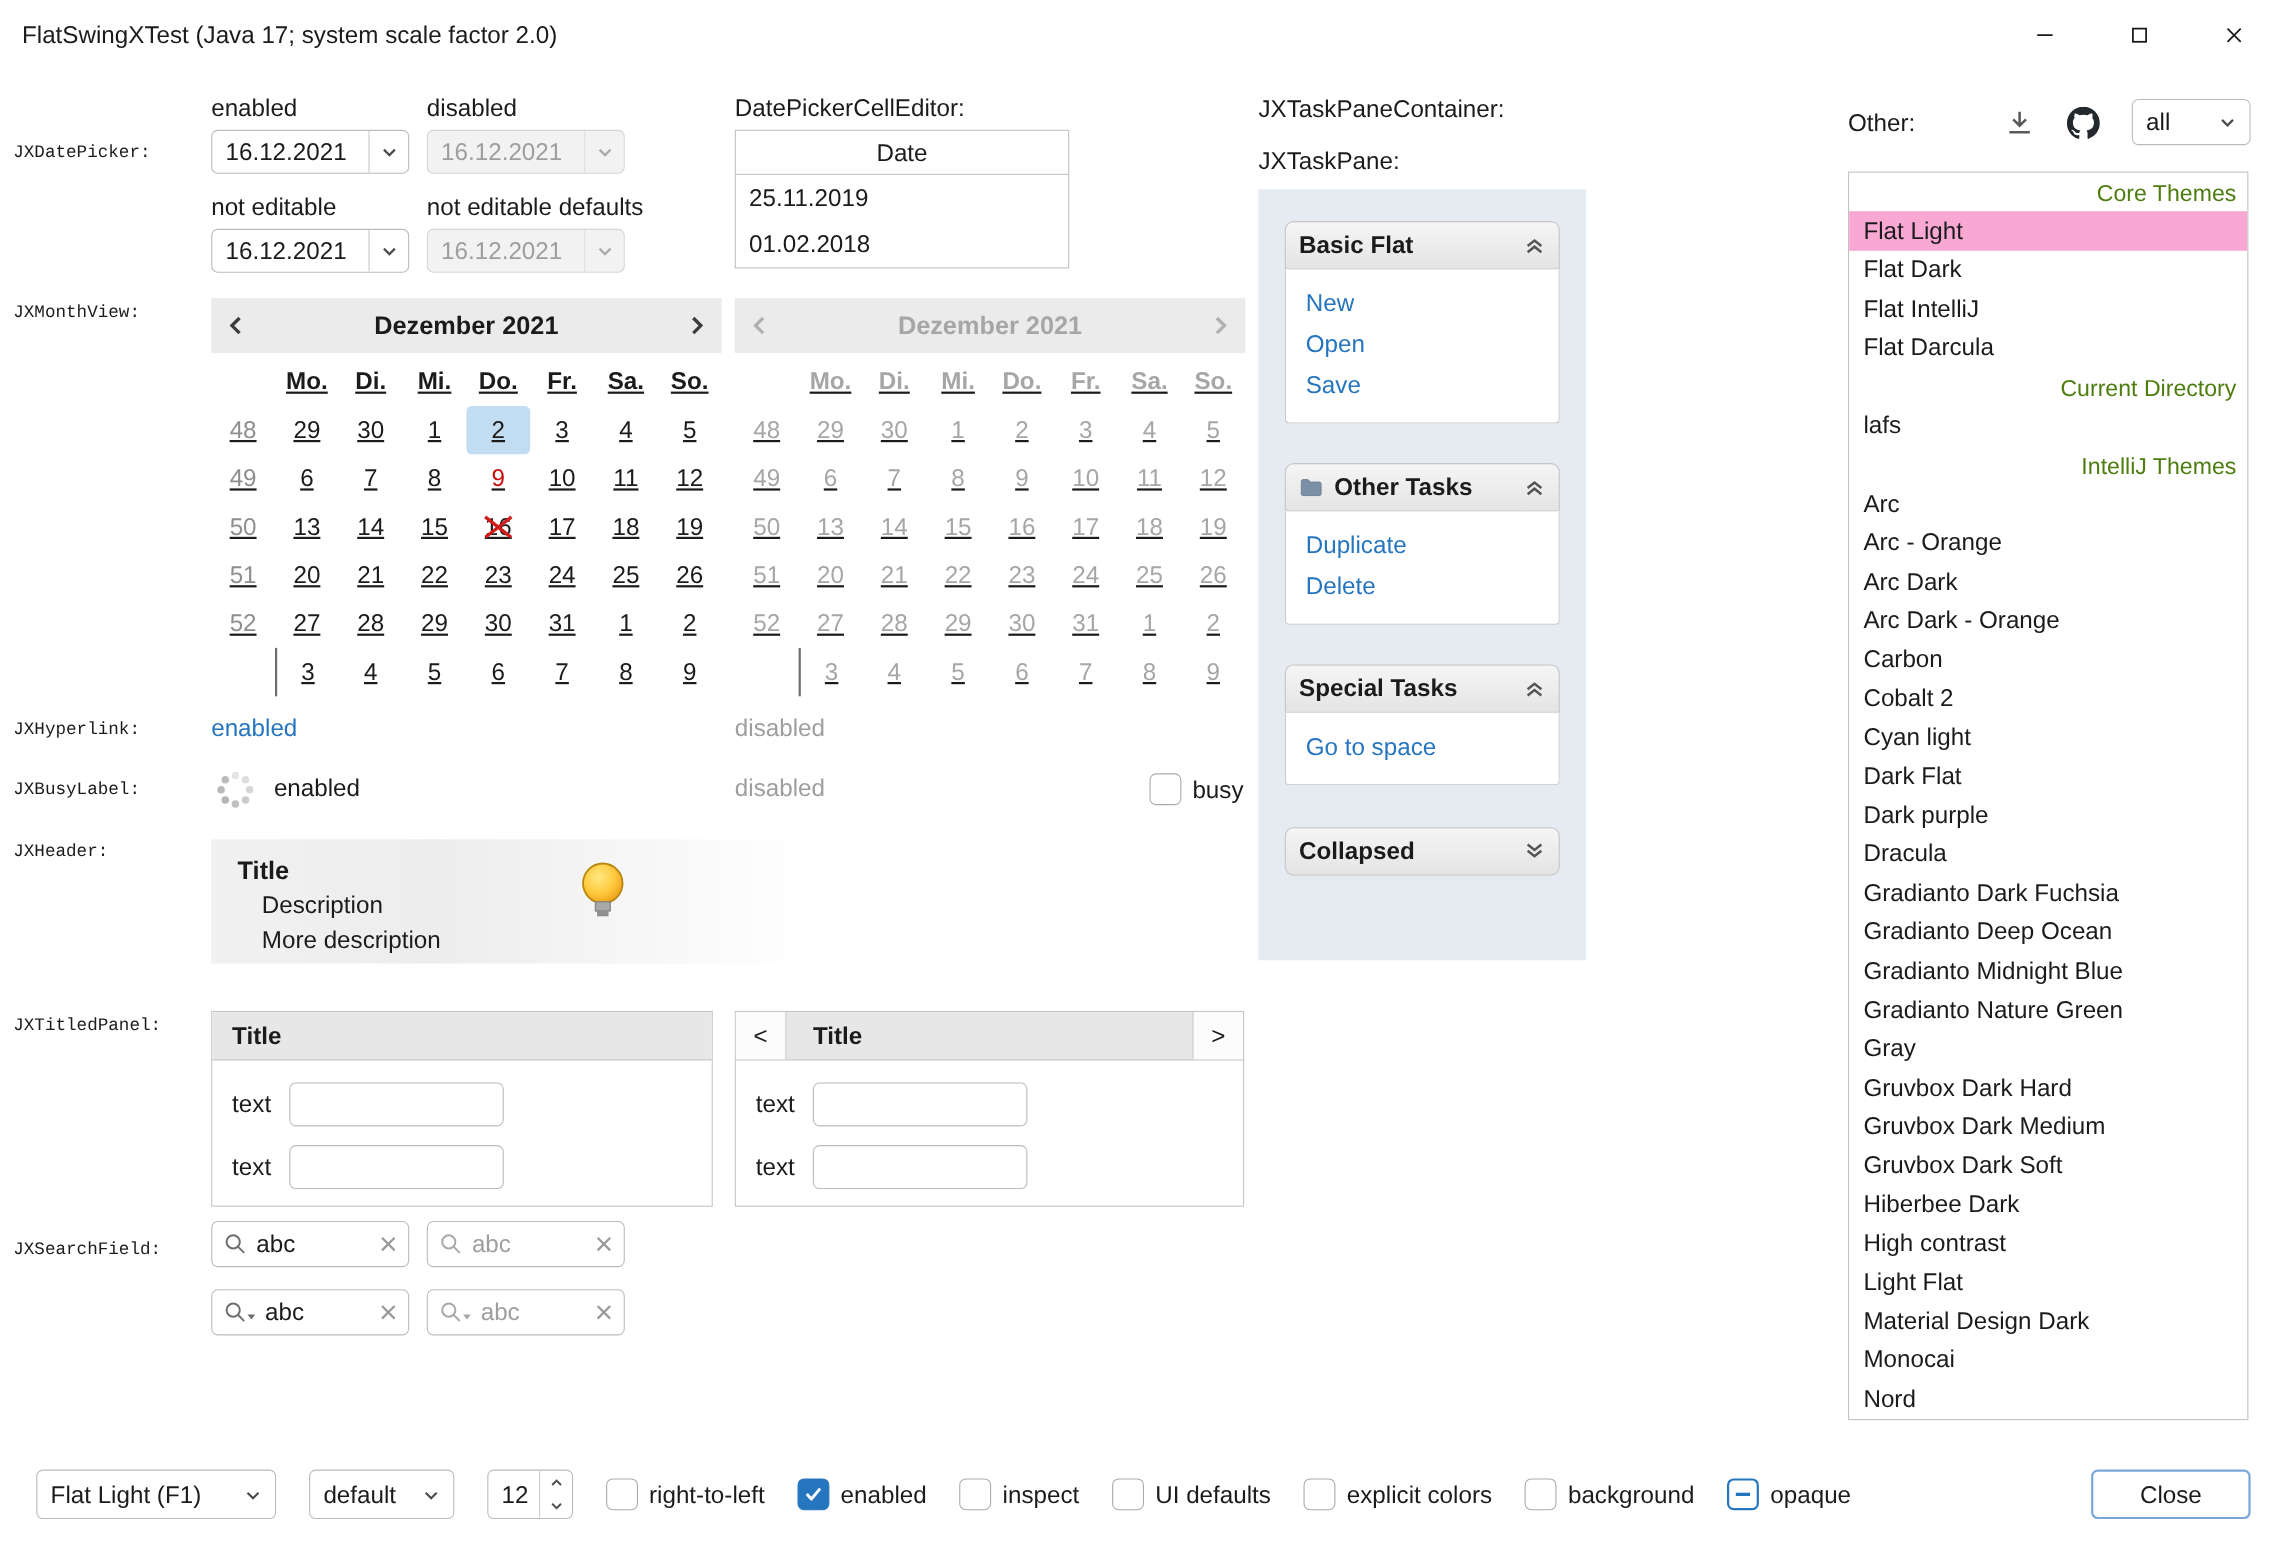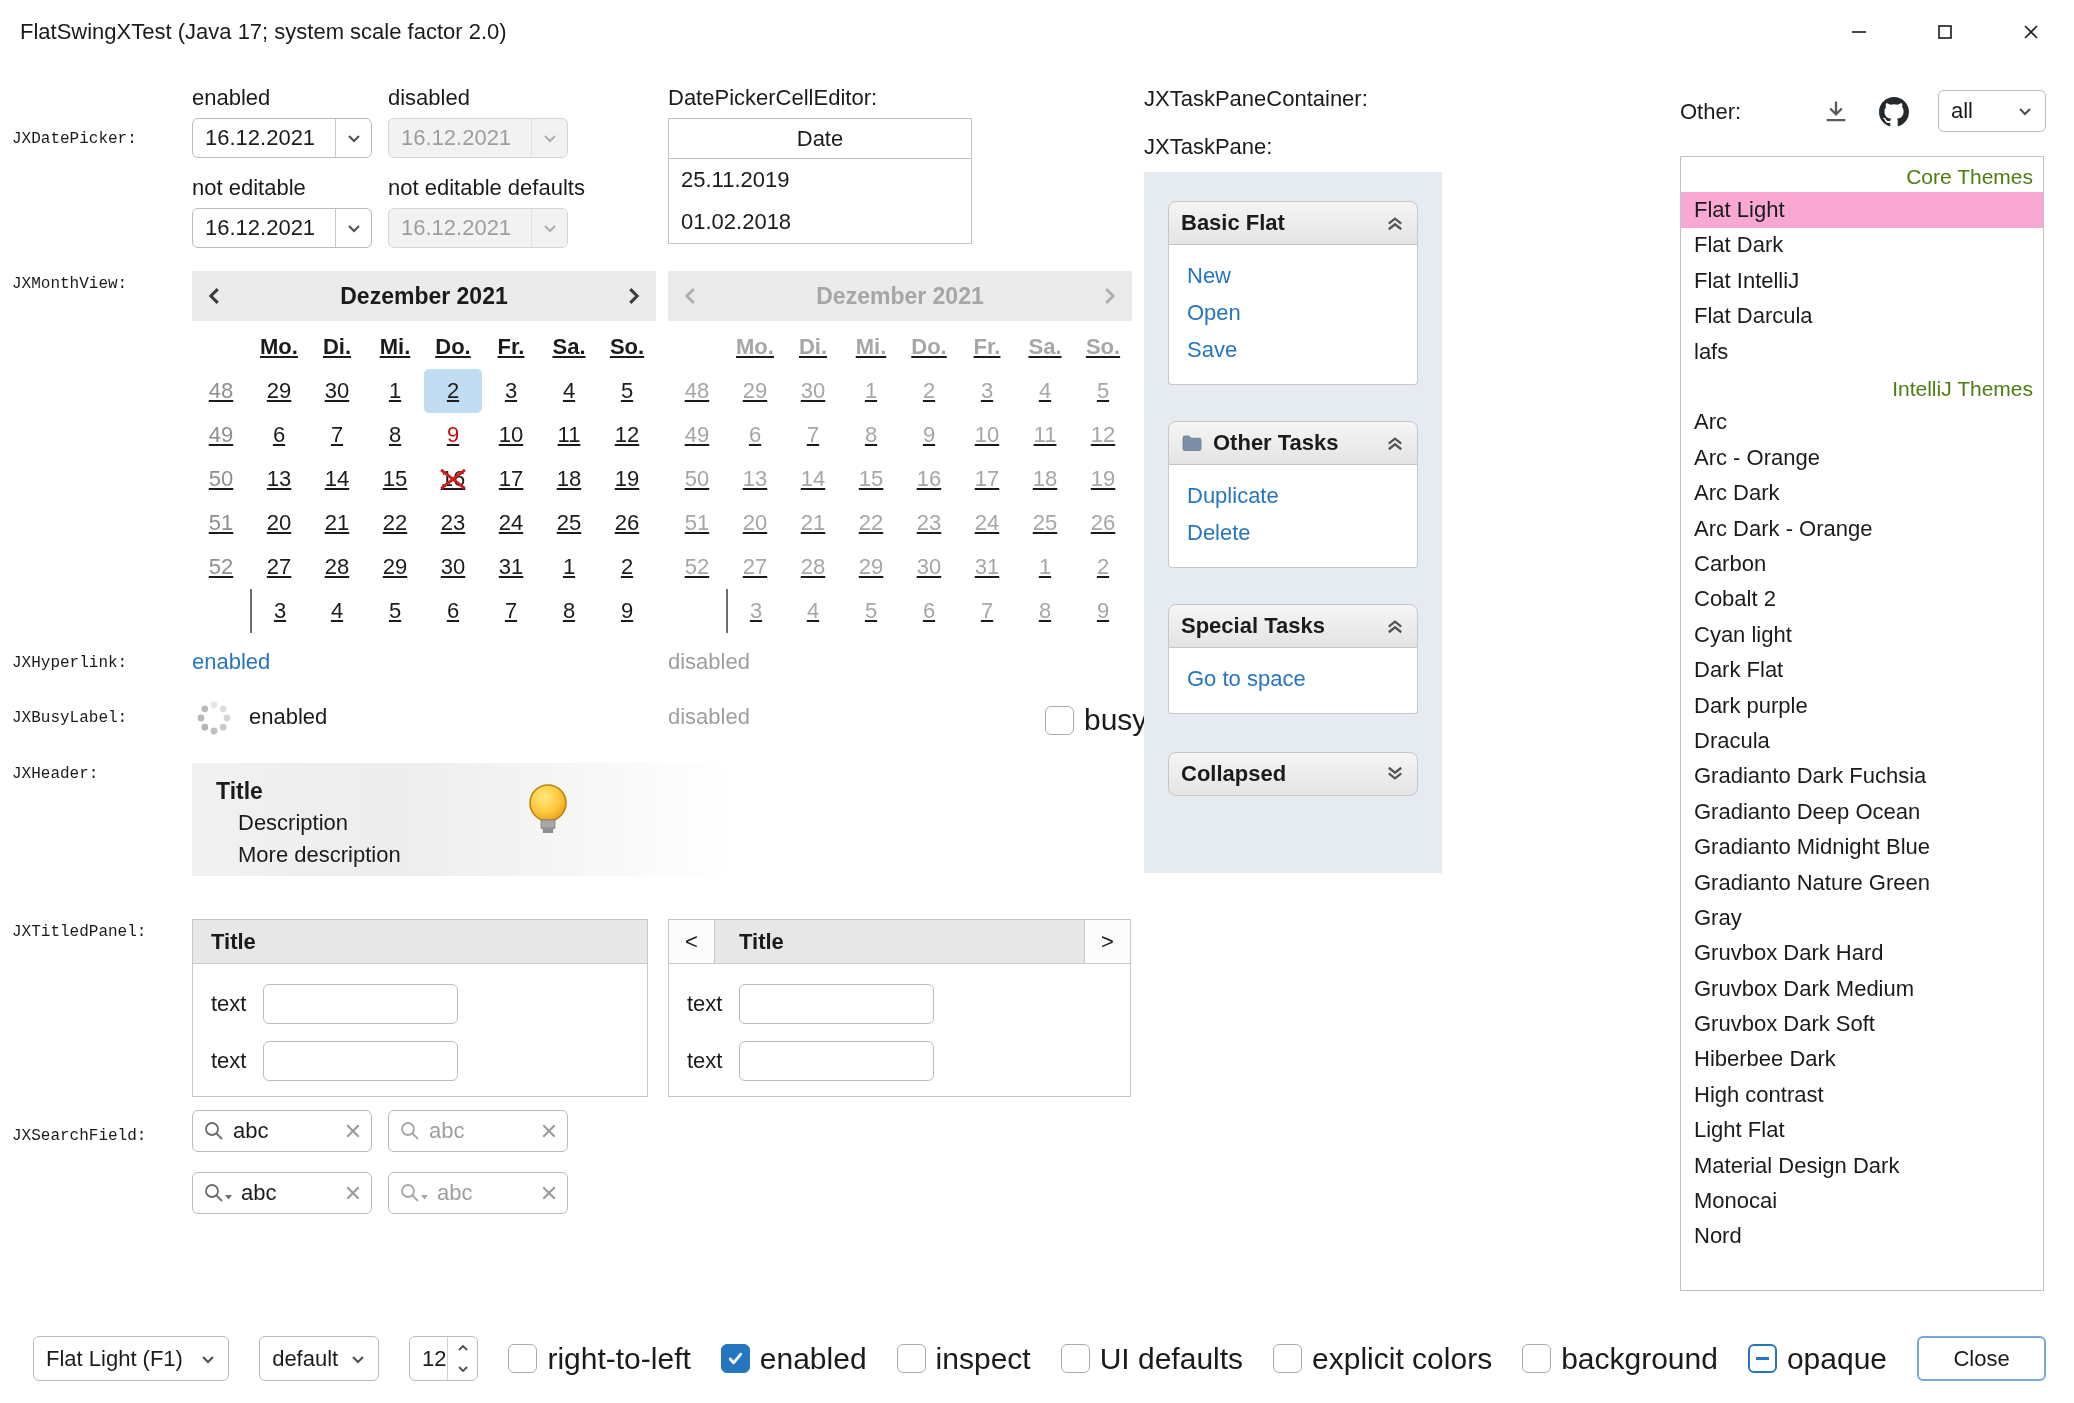--- a/index.html
+++ b/index.html
@@ -51,21 +51,21 @@
   .cal-day.unselectable::before { transform:translate(-50%,-50%) rotate(38deg); }
   .cal-day.unselectable::after  { transform:translate(-50%,-50%) rotate(-38deg); }
   .cal-day.lead-border { border-left:2px solid #6f6f6f; }
   .calendar.disabled .cal-cell { color:#a6a6a6; }
 
   
   .hlink { position:absolute; color:#2675BF; cursor:pointer; }
   .gray-text { position:absolute; color:#9e9e9e; }
   .busy-spin { position:absolute; left:196px; top:700px; }
   .busy-text { position:absolute; left:249px; top:704px; }
-  .checkbox { display:flex; align-items:center; gap:10px; cursor:pointer; font-size:30px; }
+  .checkbox { display:flex; align-items:center; gap:10px; cursor:pointer; font-size:22px; }
   .busy-cb { position:absolute; left:1045px; top:703px; }
 
   
   .jxheader { position:absolute; left:192px; top:763px; width:936px; height:113px; padding:12px 0 0 24px;
     background:linear-gradient(to right, #f1f1f1 0%, #ededed 22%, #ffffff 58%); }
   .jxh-title { font-weight:bold; font-size:23px; line-height:32px; }
   .jxh-desc { font-size:22px; line-height:32px; padding-left:22px; }
   .jxh-bulb { position:absolute; left:330px; top:18px; }
 
   
@@ -532,20 +532,25 @@
   <div class="themes-list">
       <div class="list-header">
         <span class="hline"></span>
         <span class="hlabel">Core Themes</span>
         <span class="hline"></span>
       </div>
       <div class="list-item selected">Flat Light</div>
       <div class="list-item">Flat Dark</div>
       <div class="list-item">Flat IntelliJ</div>
       <div class="list-item">Flat Darcula</div>
+      <div class="list-header">
+        <span class="hline"></span>
+        <span class="hlabel">Current Directory</span>
+        <span class="hline"></span>
+      </div>
       <div class="list-item">lafs</div>
       <div class="list-header">
         <span class="hline"></span>
         <span class="hlabel">IntelliJ Themes</span>
         <span class="hline"></span>
       </div>
       <div class="list-item">Arc</div>
       <div class="list-item">Arc - Orange</div>
       <div class="list-item">Arc Dark</div>
       <div class="list-item">Arc Dark - Orange</div>

